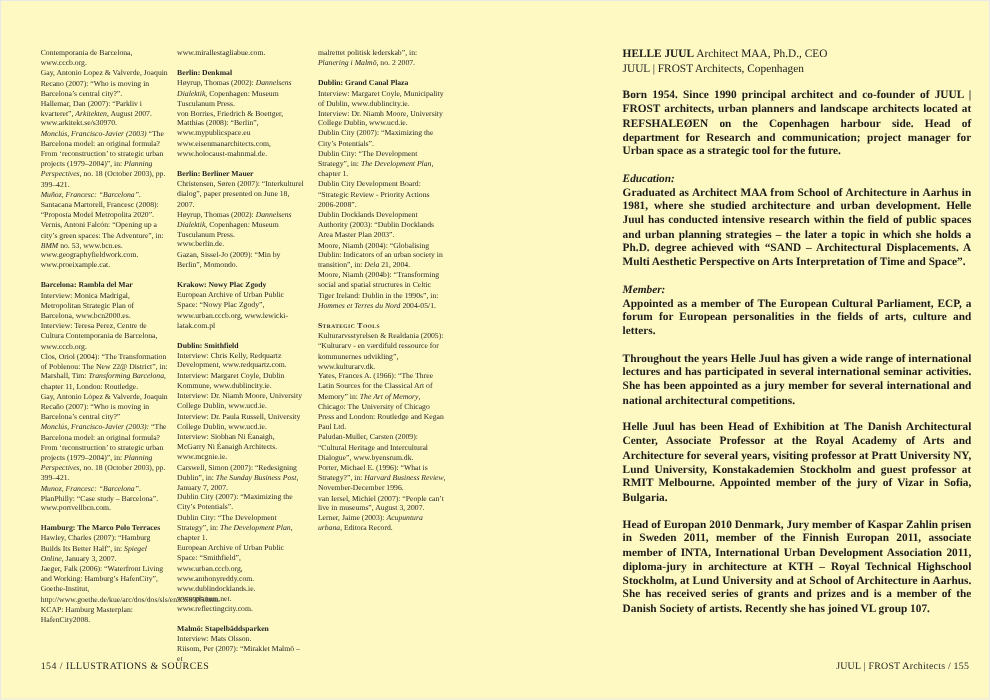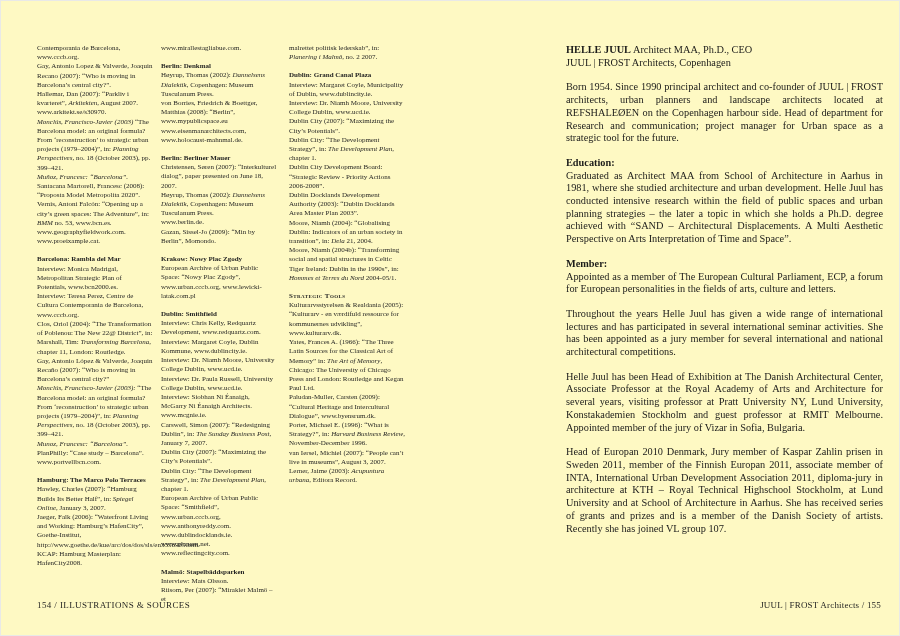--- a/index.html
+++ b/index.html
@@ -39,22 +39,22 @@
   }
   
   .bio {
     position:absolute; left:566px; top:44px; width:317px;
     font-size:10.3px; line-height:12.7px;
     color:#1c1c1a;
   }
   .bio-title { margin:0 0 12px 0; }
   .bio-title .b { font-weight:bold; }
   .bio-section { margin:0 0 12px 0; }
-  .bio-heading { font-weight:bold; }
-  .bio-text { text-align:justify; }
+  .bio-heading { font-weight:bold;font-style:italic; }
+  .bio-text { text-align:justify;font-weight:bold; }
   
   .footer {
     position:absolute; top:600px;
     font-size:9px; letter-spacing:0.4px;
     color:#262624;
     white-space:nowrap;
   }
   #footer-left { left:37px;text-align:center; }
   #footer-right { right:19px; letter-spacing:0.2px; }
 </style>
@@ -67,21 +67,21 @@
       <div class="ref-entry">Contemporania de Barcelona, www.cccb.org.</div>
       <div class="ref-entry">Gay, Antonio Lopez &amp; Valverde, Joaquin Recano (2007): “Who is moving in Barcelona’s central city?”.</div>
       <div class="ref-entry">Hallemar, Dan (2007): “Parkliv i kvarteret”, <i>Arkitekten</i>, August 2007. www.arkitekt.se/s30970.</div>
       <div class="ref-entry"><i>Monclús, Francisco-Javier (2003)</i> “The Barcelona model: an original formula? From ‘reconstruction’ to strategic urban projects (1979–2004)”, in: <i>Planning Perspectives</i>, no. 18 (October 2003), pp. 399–421.</div>
       <div class="ref-entry"><i>Muñoz, Francesc: “Barcelona”.</i></div>
       <div class="ref-entry">Santacana Martorell, Francesc (2008): “Proposta Model Metropolita 2020”.</div>
       <div class="ref-entry">Vernis, Antoni Falcón: “Opening up a city’s green spaces: The Adventure”, in: <i>BMM</i> no. 53, www.bcn.es.</div>
       <div class="ref-entry">www.geographyfieldwork.com.</div>
       <div class="ref-entry">www.proeixample.cat.</div>
       <div class="ref-heading">Barcelona: Rambla del Mar</div>
-      <div class="ref-entry">Interview: Monica Madrigal, Metropolitan Strategic Plan of Potentials, www.bcn2000.es.</div>
+      <div class="ref-entry">Interview: Monica Madrigal, Metropolitan Strategic Plan of Barcelona, www.bcn2000.es.</div>
       <div class="ref-entry">Interview: Teresa Perez, Centre de Cultura Contemporania de Barcelona, www.cccb.org.</div>
       <div class="ref-entry">Clos, Oriol (2004): “The Transformation of Poblenou: The New 22@ District”, in: Marshall, Tim: <i>Transforming Barcelona</i>, chapter 11, London: Routledge.</div>
       <div class="ref-entry">Gay, Antonio López &amp; Valverde, Joaquin Recaño (2007): “Who is moving in Barcelona’s central city?”</div>
       <div class="ref-entry"><i>Monclús, Francisco-Javier (2003):</i> “The Barcelona model: an original formula? From ‘reconstruction’ to strategic urban projects (1979–2004)”, in: <i>Planning Perspectives</i>, no. 18 (October 2003), pp. 399–421.</div>
       <div class="ref-entry"><i>Munoz, Francesc: “Barcelona”.</i></div>
       <div class="ref-entry">PlanPhilly: “Case study – Barcelona”. www.portvellbcn.com.</div>
       <div class="ref-heading">Hamburg: The Marco Polo Terraces</div>
       <div class="ref-entry">Hawley, Charles (2007): “Hamburg Builds Its Better Half”, in: <i>Spiegel Online</i>, January 3, 2007.</div>
       <div class="ref-entry">Jaeger, Falk (2006): “Waterfront Living and Working: Hamburg’s HafenCity”, Goethe-Institut, http://www.goethe.de/kue/arc/dos/dos/sls/en3356905.htm.</div>
       <div class="ref-entry">KCAP: Hamburg Masterplan: HafenCity2008.</div>

